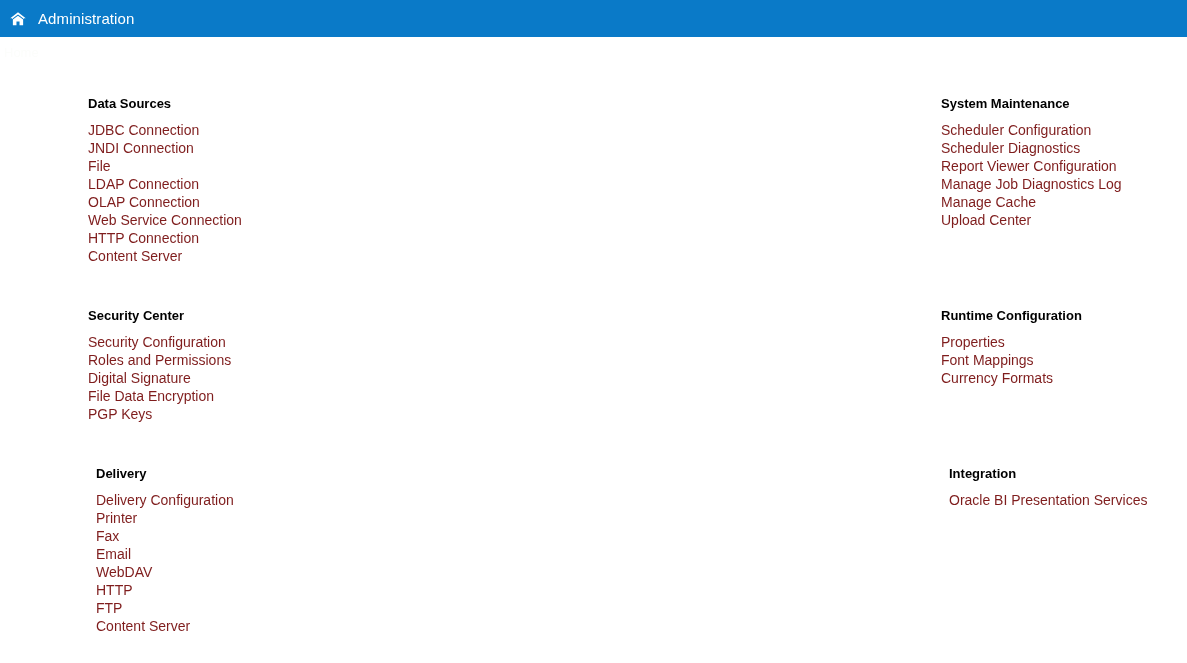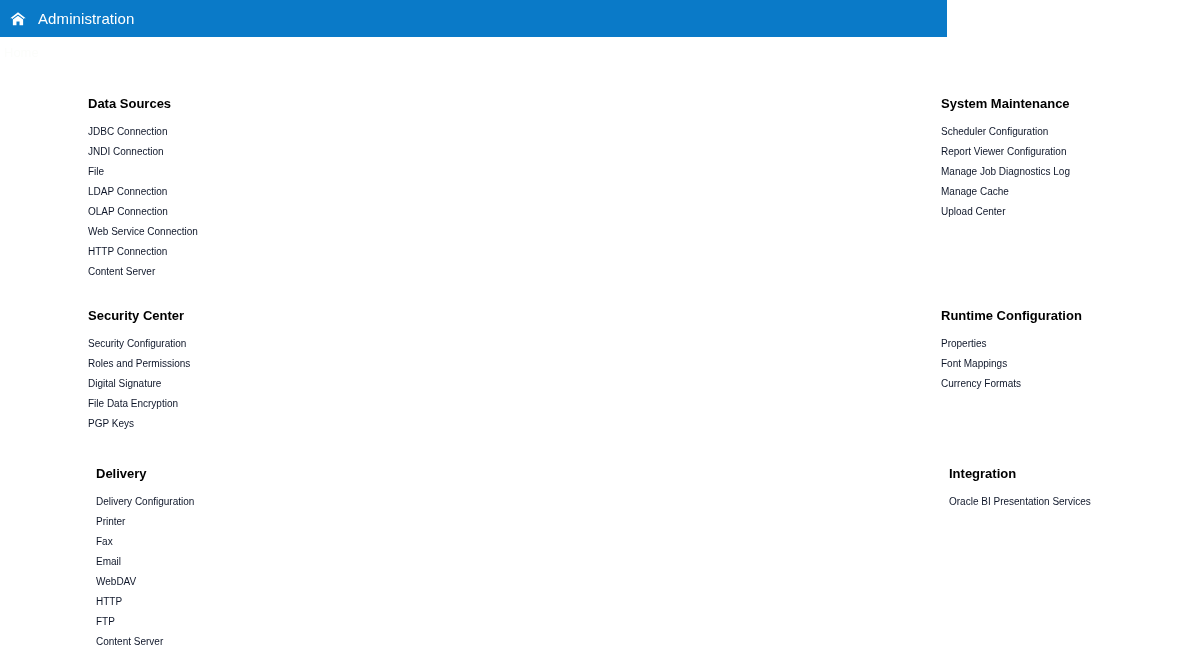--- a/index.html
+++ b/index.html
@@ -12,21 +12,21 @@
     background: #ffffff;
     font-family: "Liberation Sans", sans-serif;
     overflow: hidden;
   }
 
   
   .topbar {
     position: absolute;
     top: 0;
     left: 0;
-    width: 947px;
+    width: 1187px;
     height: 37px;
     background: #0a7ac8;
     display: flex;
     align-items: center;
     padding-left: 8px;
   }
   .home-icon {
     width: 20px;
     height: 20px;
     display: inline-flex;
@@ -86,23 +86,23 @@
   }
 
   .link-list {
     list-style: none;
     margin: 0;
     padding: 0;
   }
   .link-list li { margin: 0; padding: 0; }
   .link-list a {
     display: inline-block;
-    font-size: 10px;
+    font-size: 14px;
     line-height: 18px;
-    color: #0f172a;
+    color: #7f1d1d;
     text-decoration: none;
     white-space: nowrap;
   }
 
   
   .band-1 { top: 59px; }
   .band-2 { top: 271px; }
   .band-3 { top: 429px; margin-left: 8px; }
 </style>
 </head>
@@ -164,20 +164,21 @@
     </div>
 
   </div>
 
   <div class="col col-right">
 
     <div class="section band-1">
       <h2 class="section-title">System Maintenance</h2>
       <ul class="link-list">
         <li><a href="#">Scheduler Configuration</a></li>
+        <li><a href="#">Scheduler Diagnostics</a></li>
         <li><a href="#">Report Viewer Configuration</a></li>
         <li><a href="#">Manage Job Diagnostics Log</a></li>
         <li><a href="#">Manage Cache</a></li>
         <li><a href="#">Upload Center</a></li>
       </ul>
     </div>
 
     <div class="section band-2">
       <h2 class="section-title">Runtime Configuration</h2>
       <ul class="link-list">

